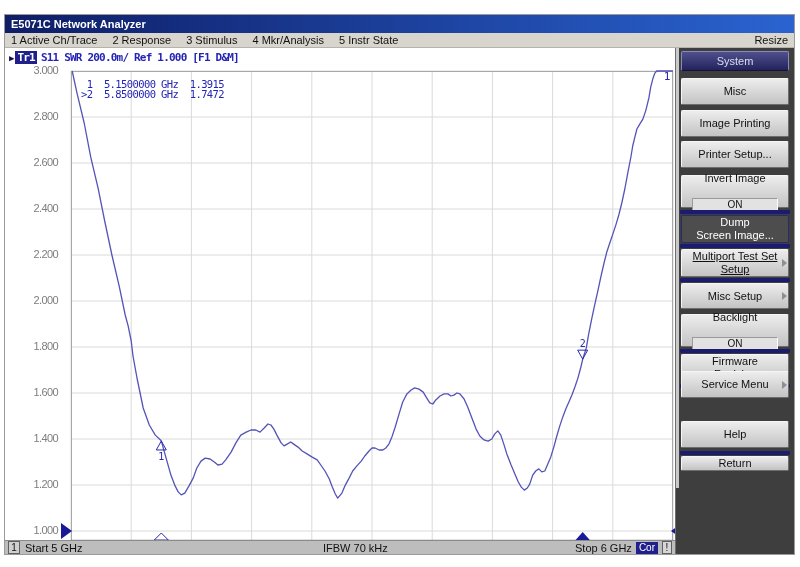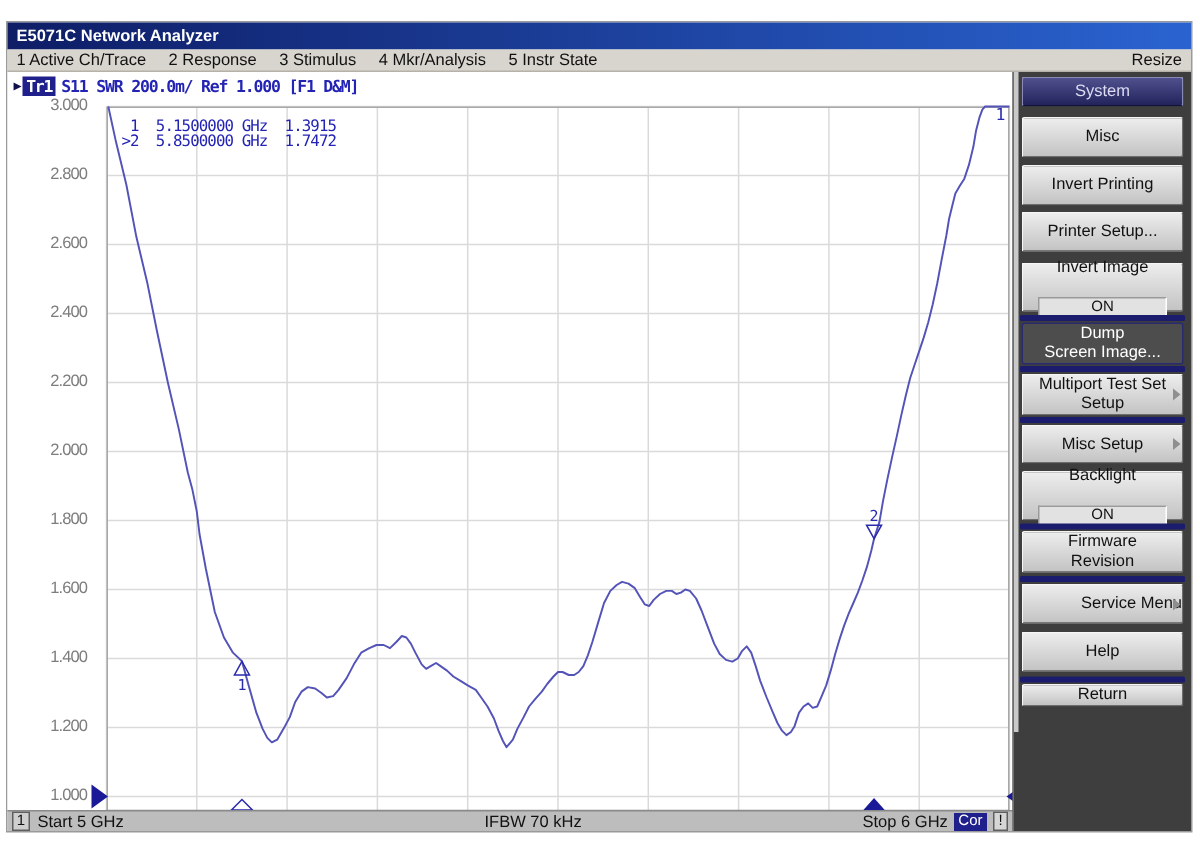--- a/index.html
+++ b/index.html
@@ -157,56 +157,56 @@
     <div class="sidebar">
       <div class="scrollstrip"></div>
 
       <div class="softkey header" style="top:3px;height:20px;">
         <span class="sk-label">System</span>
       </div>
       <div class="softkey" style="top:30px;height:27px;">
         <span class="sk-label">Misc</span>
       </div>
       <div class="softkey" style="top:62px;height:27px;">
-        <span class="sk-label">Invert Printing</span>
+        <span class="sk-label">Image Printing</span>
       </div>
       <div class="softkey" style="top:93px;height:27px;">
         <span class="sk-label">Printer Setup...</span>
       </div>
       <div class="softkey" style="top:127px;height:33px;">
         <span class="sk-label">Invert Image</span>
         <span class="state">ON</span>
       </div>
       <div class="sep" style="top:162px;"></div>
       <div class="softkey pressed" style="top:167px;height:28px;">
         <span class="sk-label">Dump
 Screen Image...</span>
       </div>
       <div class="sep" style="top:196px;"></div>
-      <div class="softkey" style="top:201px;height:28px;">
+      <div class="softkey" style="top:201px;height:28px;text-decoration:underline;">
         <span class="sk-label">Multiport Test Set
 Setup</span>
         <span class="arrow"></span>
       </div>
       <div class="sep" style="top:230px;"></div>
       <div class="softkey" style="top:235px;height:26px;">
         <span class="sk-label">Misc Setup</span>
         <span class="arrow"></span>
       </div>
       <div class="softkey" style="top:266px;height:33px;">
         <span class="sk-label">Backlight</span>
         <span class="state">ON</span>
       </div>
       <div class="sep" style="top:301px;"></div>
       <div class="softkey" style="top:306px;height:28px;">
         <span class="sk-label">Firmware
 Revision</span>
       </div>
       <div class="sep" style="top:336px;"></div>
-      <div class="softkey" style="top:341px;height:27px;align-items:flex-end;">
+      <div class="softkey" style="top:323px;height:27px;">
         <span class="sk-label">Service Menu</span>
         <span class="arrow"></span>
       </div>
       <div class="softkey" style="top:373px;height:27px;">
         <span class="sk-label">Help</span>
       </div>
       <div class="sep" style="top:403px;"></div>
       <div class="softkey" style="top:408px;height:15px;">
         <span class="sk-label">Return</span>
       </div>

